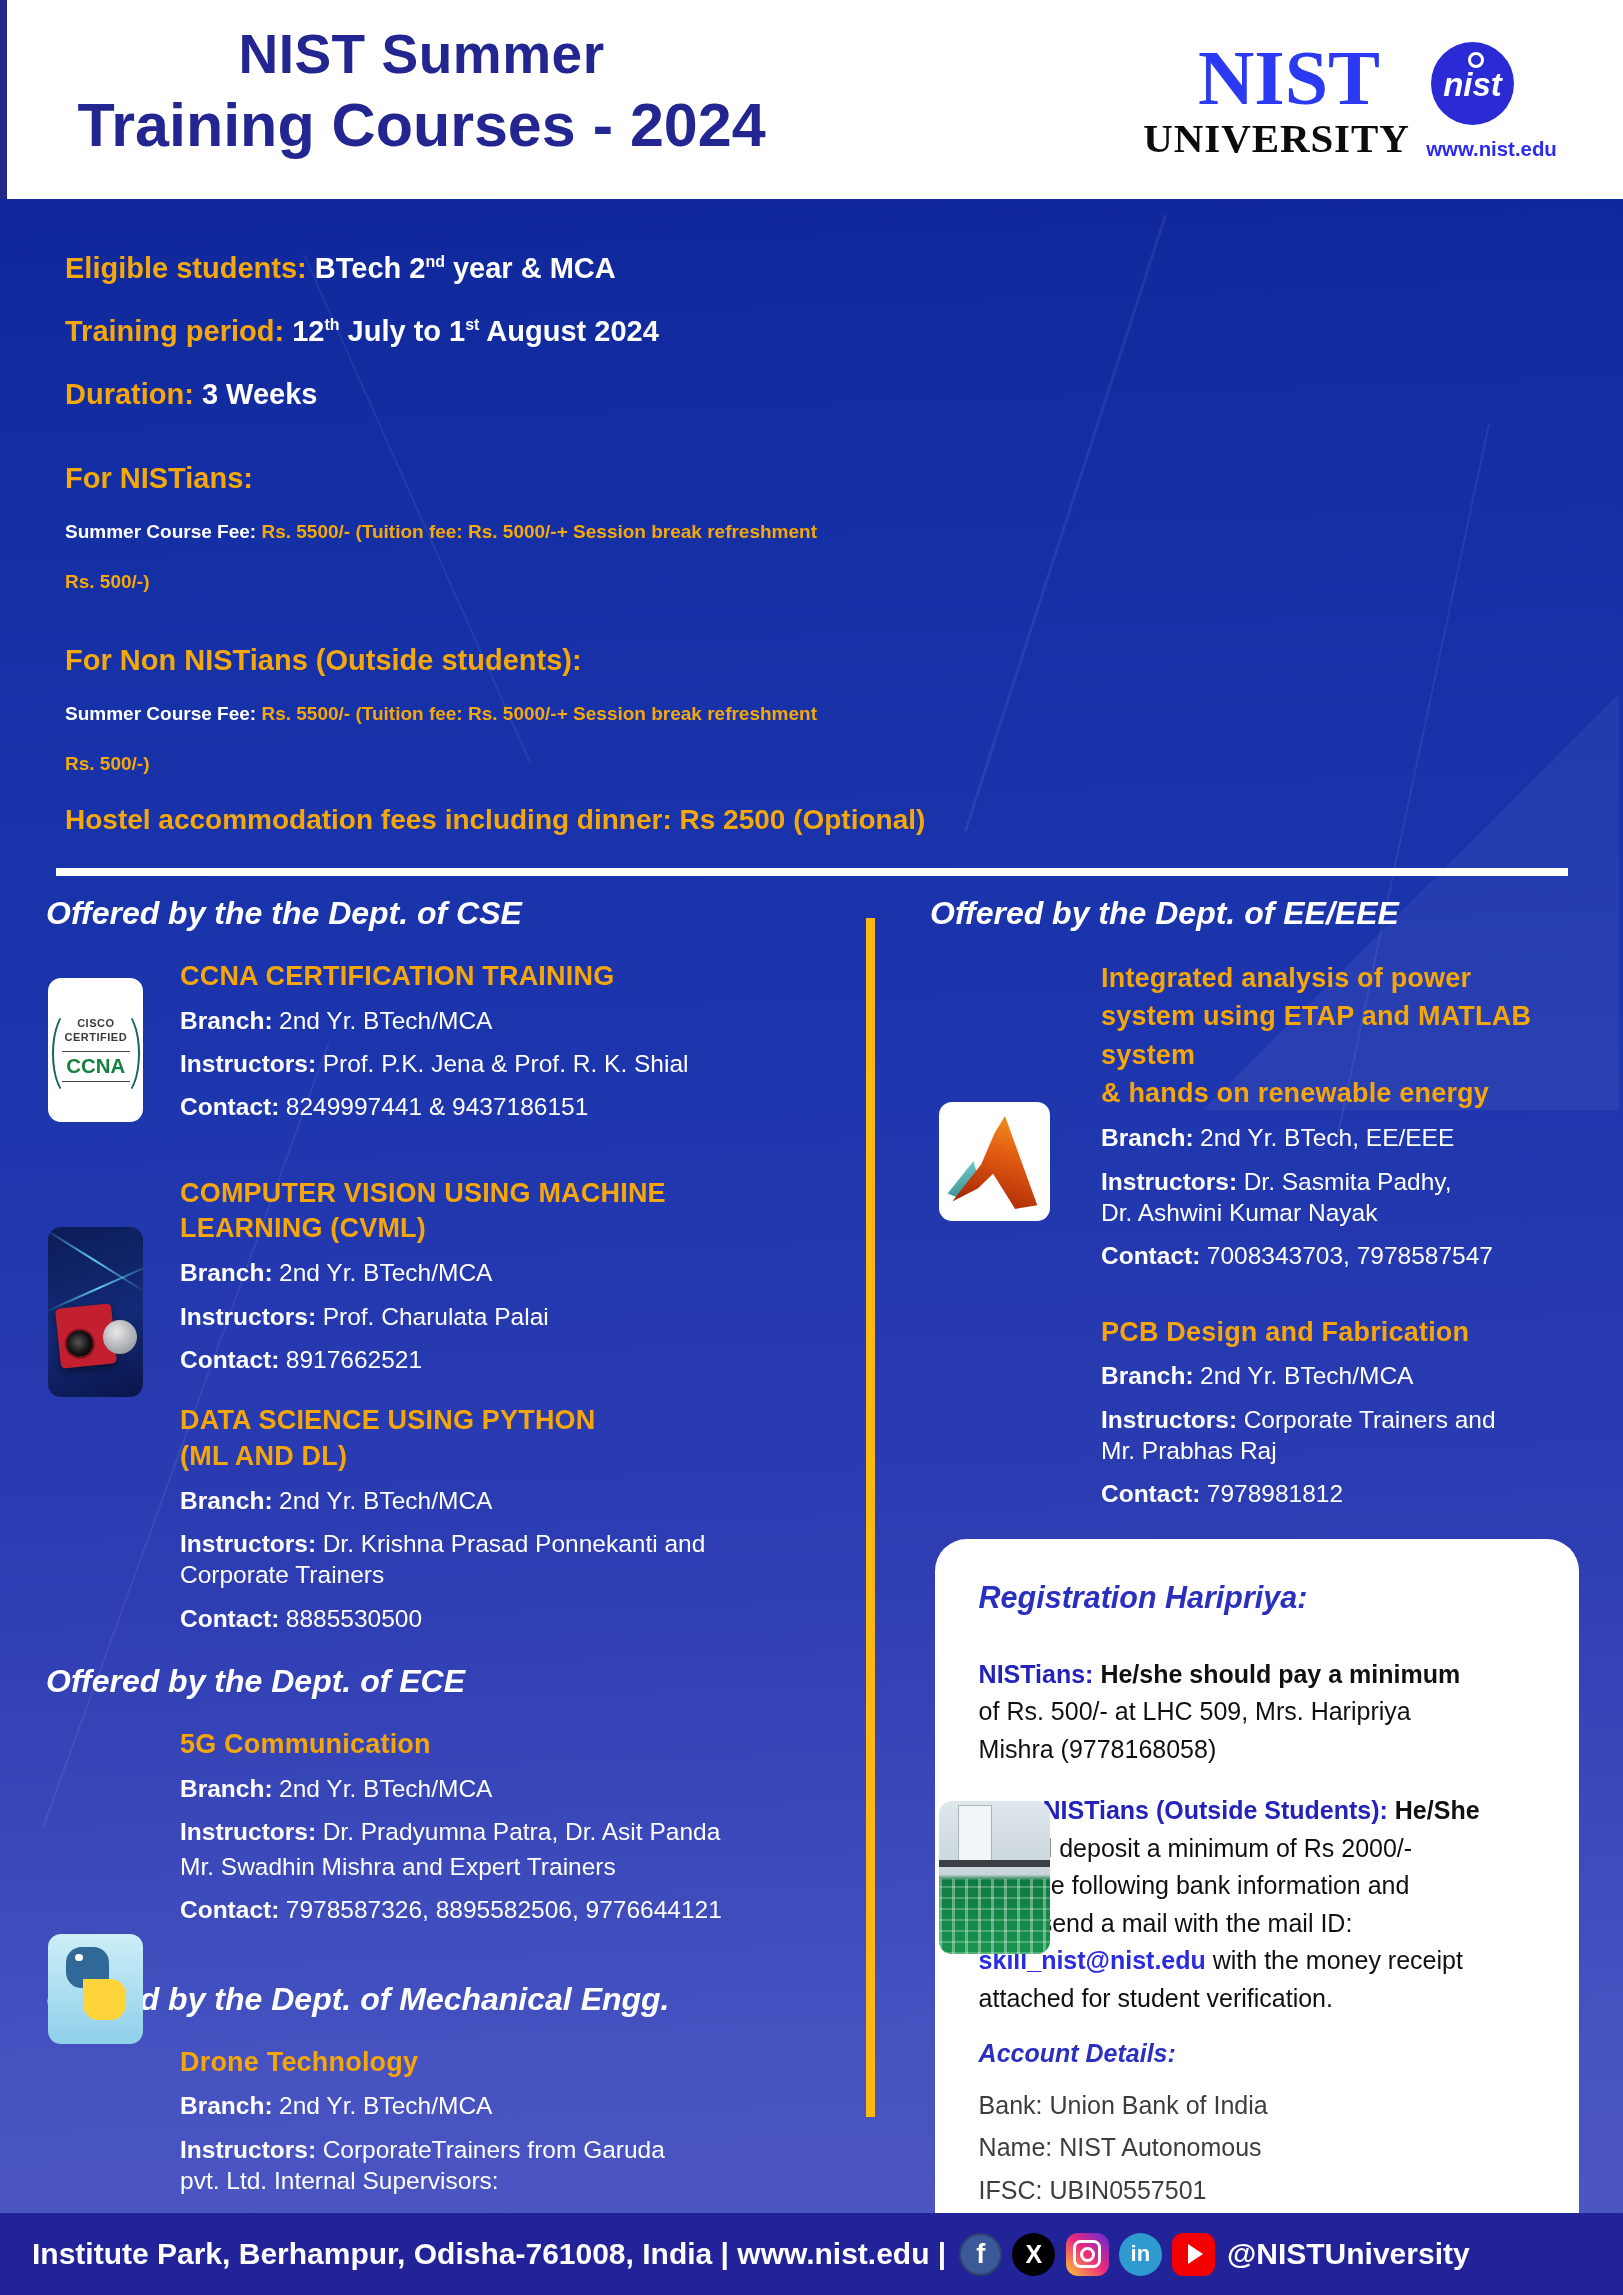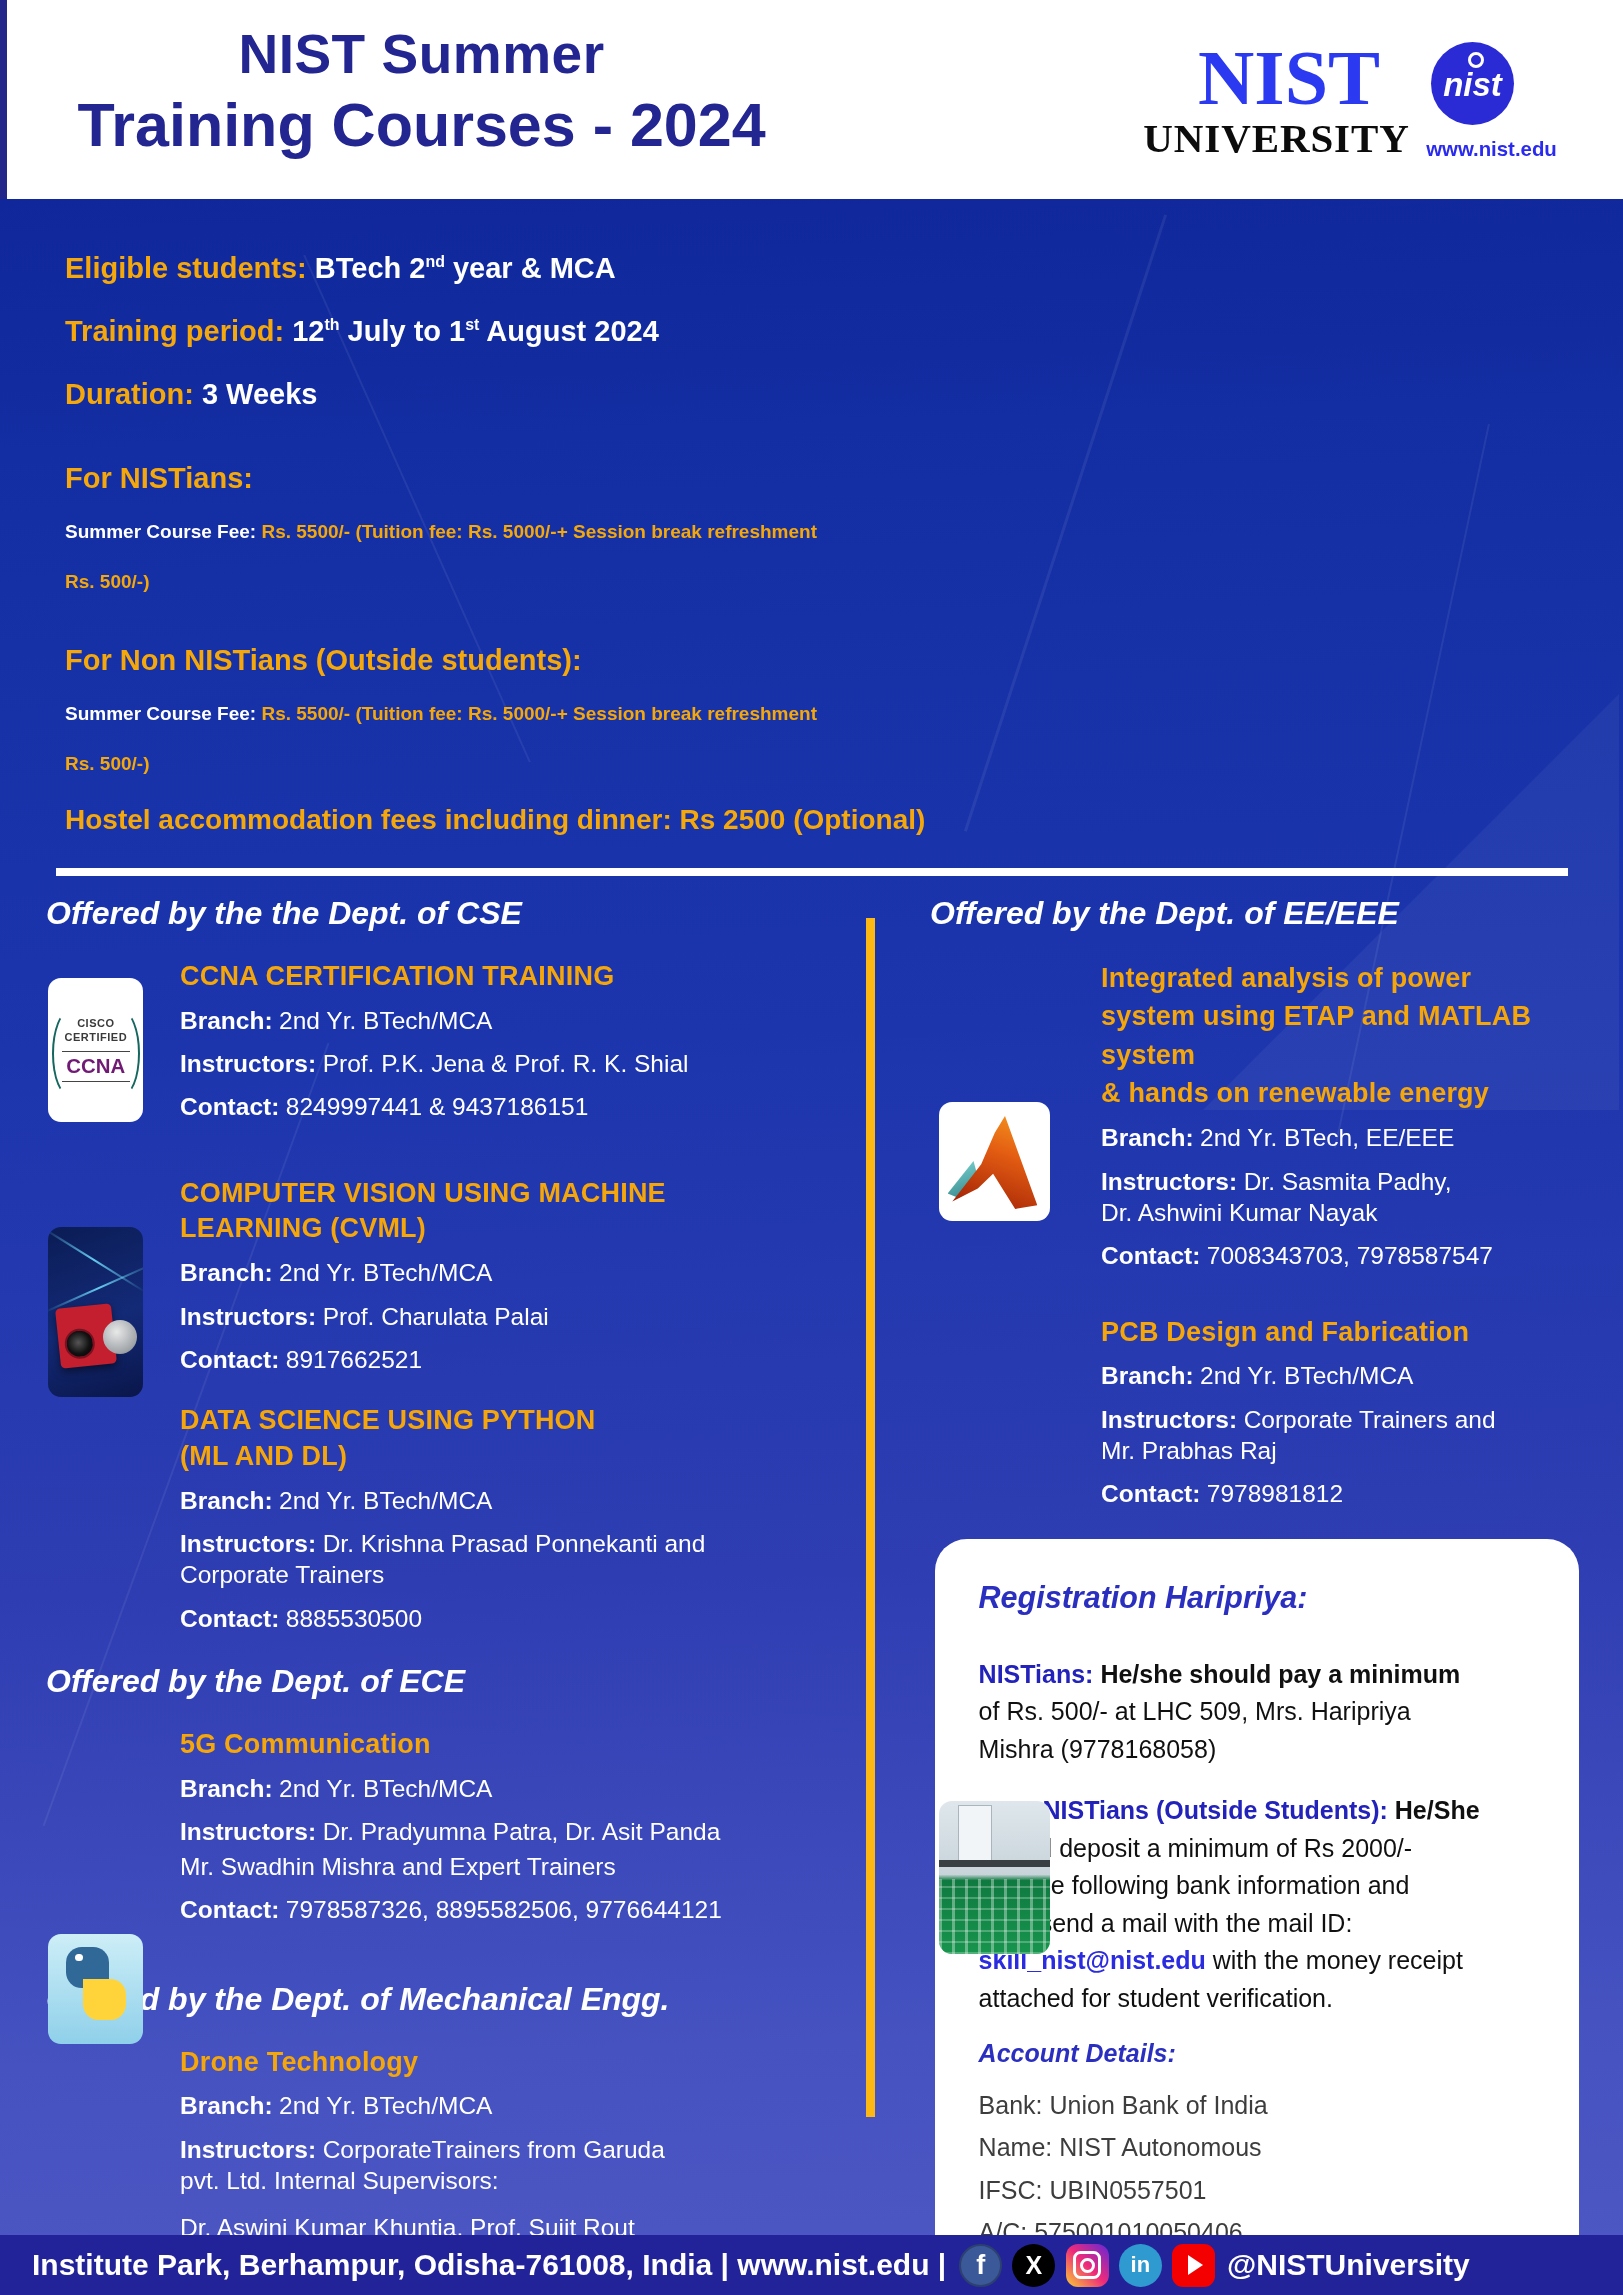--- a/index.html
+++ b/index.html
@@ -46,21 +46,21 @@
   .course{position:relative; padding-left:134px;}
   .course-title{color:#f5a60a; font-weight:bold; font-size:27px; line-height:1.32; margin-bottom:12px; letter-spacing:0.2px;}
   .detail{font-size:24.5px; line-height:1.16; margin-bottom:15px;}
   .detail .lbl{font-weight:bold; margin-right:6.5px;}
   .detail-cont{font-size:24.5px; line-height:1.16; margin-bottom:15px;}
   .course-icon{position:absolute; left:2.3px; width:95px; border-radius:13px; overflow:hidden;}
 
   
   .icon-ccna{top:18.5px; height:144px; background:#ffffff; display:flex; flex-direction:column; align-items:center; justify-content:center; color:#3a3a3a;}
   .ccna-small{font-size:11px; font-weight:bold; letter-spacing:0.5px; line-height:1.25; text-align:center;}
-  .ccna-big{margin-top:6.5px; font-size:20.4px; font-weight:bold; color:#701a75; border-top:1.9px solid #444; border-bottom:1.9px solid #444; padding:2.8px 4.6px;}
+  .ccna-big{margin-top:6.5px; font-size:20.4px; font-weight:bold; color:#15803d; border-top:1.9px solid #444; border-bottom:1.9px solid #444; padding:2.8px 4.6px;}
   .ccna-arc-l,.ccna-arc-r{position:absolute; top:32px; width:32px; height:83px; border:2.8px solid transparent; border-radius:50%;}
   .ccna-arc-l{left:3.7px; border-left-color:#14665e;}
   .ccna-arc-r{right:3.7px; border-right-color:#14665e;}
 
   
   .icon-cvml{top:51px; height:170px; background:linear-gradient(160deg,#0b1c55 0%, #132a77 55%, #0a164a 100%);}
   .cvml-line1,.cvml-line2{position:absolute; background:linear-gradient(90deg,rgba(64,200,255,0),rgba(110,220,255,.9),rgba(64,200,255,0));height:2.3px;width:120px;}
   .cvml-line1{top:32px; left:-14px; transform:rotate(32deg);}
   .cvml-line2{top:60px; left:-9.3px; transform:rotate(-24deg);}
   .cvml-pcb{position:absolute; left:10.2px; top:79px; width:56px; height:60px; background:#c41f2e; border-radius:4.6px; transform:rotate(-6deg); box-shadow:0 3.7px 8.3px rgba(0,0,0,.5);}
@@ -95,21 +95,21 @@
   .reg-title{color:#2b2fc0; font-style:italic; font-weight:bold; font-size:30.5px; margin-bottom:41px;}
   .reg-line{font-size:25px; line-height:1.5; }
   .reg-label{color:#2323bb; font-weight:bold;}
   .reg-b{font-weight:bold;}
   .reg-gap{height:24px;}
   .reg-link{color:#2b2be0; font-weight:bold; text-decoration:none;}
   .acct-title{color:#2b2fc0; font-style:italic; font-weight:bold; font-size:25px; margin:22px 0 15.7px 0;}
   .acct-line{font-size:25px; color:#3d3d3d; line-height:1.7;}
 
   
-  .footer{position:absolute; left:0; bottom:0; width:1623px; height:60px; background:#232399; display:flex; align-items:center; padding-left:32px; box-sizing:border-box;}
+  .footer{position:absolute; left:0; bottom:0; width:1623px; height:82px; background:#232399; display:flex; align-items:center; padding-left:32px; box-sizing:border-box;}
   .footer-text{color:#ffffff; font-size:30px; font-weight:bold; white-space:pre;}
   .social{display:flex; align-items:center; margin-left:13px; gap:10.2px;}
   .s-ic{width:43px; height:43px; display:flex; align-items:center; justify-content:center; color:#fff; font-weight:bold;}
   .s-fb{background:#3b5998; border-radius:50%; font-size:27px; border:2.8px solid #2c4170; box-sizing:border-box;}
   .s-x{background:#000; border-radius:50%; font-size:25px;}
   .s-ig{border-radius:12px; background:linear-gradient(45deg,#f9ce34 0%, #ee2a7b 50%, #6228d7 100%); position:relative;}
   .ig-frame{position:absolute; left:7.4px; top:7.4px; width:22px; height:22px; border:3.2px solid #fff; border-radius:7.4px;}
   .ig-dot{position:absolute; left:14px; top:14px; width:9.3px; height:9.3px; border:3.2px solid #fff; border-radius:50%;}
   .s-li{background:#2f9ad0; border-radius:50%; font-size:22px;}
   .s-yt{background:#f50000; border-radius:11px;}

